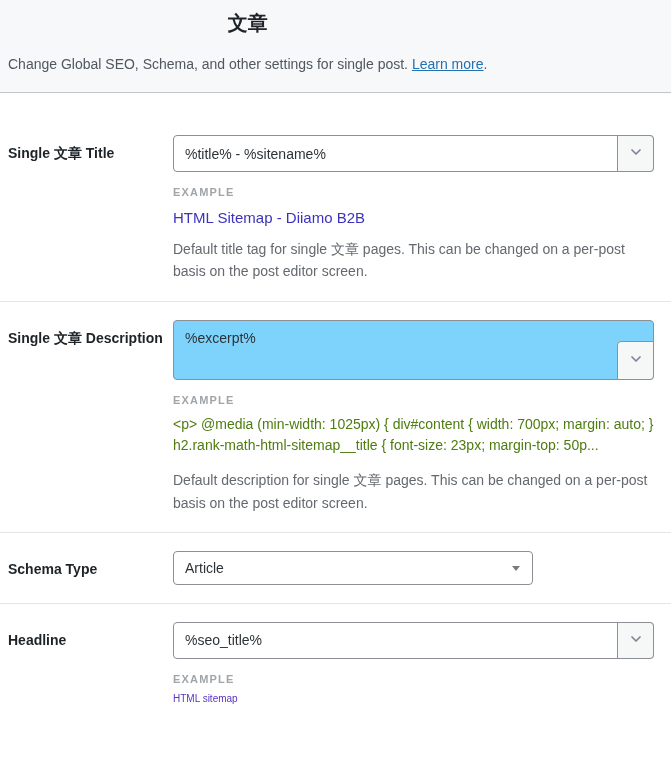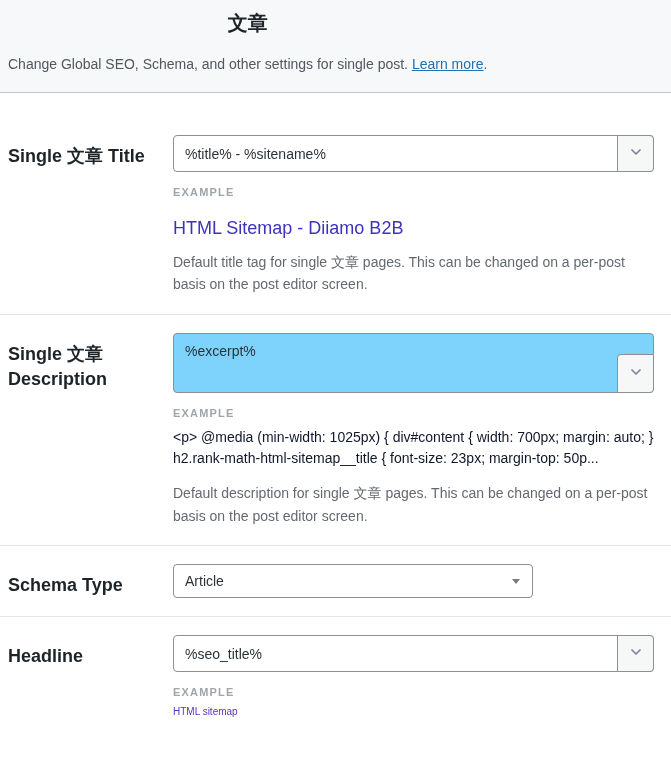--- a/index.html
+++ b/index.html
@@ -29,21 +29,21 @@
   
   .rows { padding-top: 24px; }
   .row {
     display: flex;
     padding: 18px 8px;
     border-bottom: 1px solid #e3e5e8;
   }
   .row.last { border-bottom: none; }
   .row-label {
     flex: 0 0 165px; width: 165px;
-    font-size: 18px; font-weight: 600; color: #1d2327;
+    font-size: 14px; font-weight: 600; color: #1d2327;
     padding-top: 9px; line-height: 1.4;
   }
   .row-field { width: 481px; max-width: 481px; }
 
   
   .input-wrap { position: relative; width: 481px; }
   .text-input {
     width: 100%; height: 37px;
     border: 1px solid #8c8f94; border-radius: 4px;
     padding: 0 46px 0 11px;
@@ -71,22 +71,22 @@
     border-radius: 4px 0 4px 0;
   }
   .chevron-svg { display: block; }
 
   
   .example-label {
     margin-top: 14px;
     font-size: 11px; font-weight: 700; letter-spacing: 1.2px;
     color: #a0a5aa; text-transform: uppercase;
   }
-  .example-title { margin-top: 20px; font-size: 18px; color: #3c32be; cursor: pointer; }
-  .example-code  { margin-top: 8px; font-size: 14px; color: #0f172a; line-height: 1.55; }
+  .example-title { margin-top: 11px; font-size: 15px; color: #3c32be; cursor: pointer; }
+  .example-code  { margin-top: 8px; font-size: 14px; color: #4d7c0f; line-height: 1.55; }
   .example-headline { margin-top: 8px; font-size: 10px; color: #5a32c3; cursor: pointer; }
   .row-desc { margin-top: 12px; font-size: 14px; color: #646970; line-height: 1.6; }
 
   .code-chip {
     font-family: "Liberation Mono", monospace;
     font-size: 12.5px;
     background: #f0f0f1; color: #646970;
     padding: 1px 5px; border-radius: 2px;
   }
 

